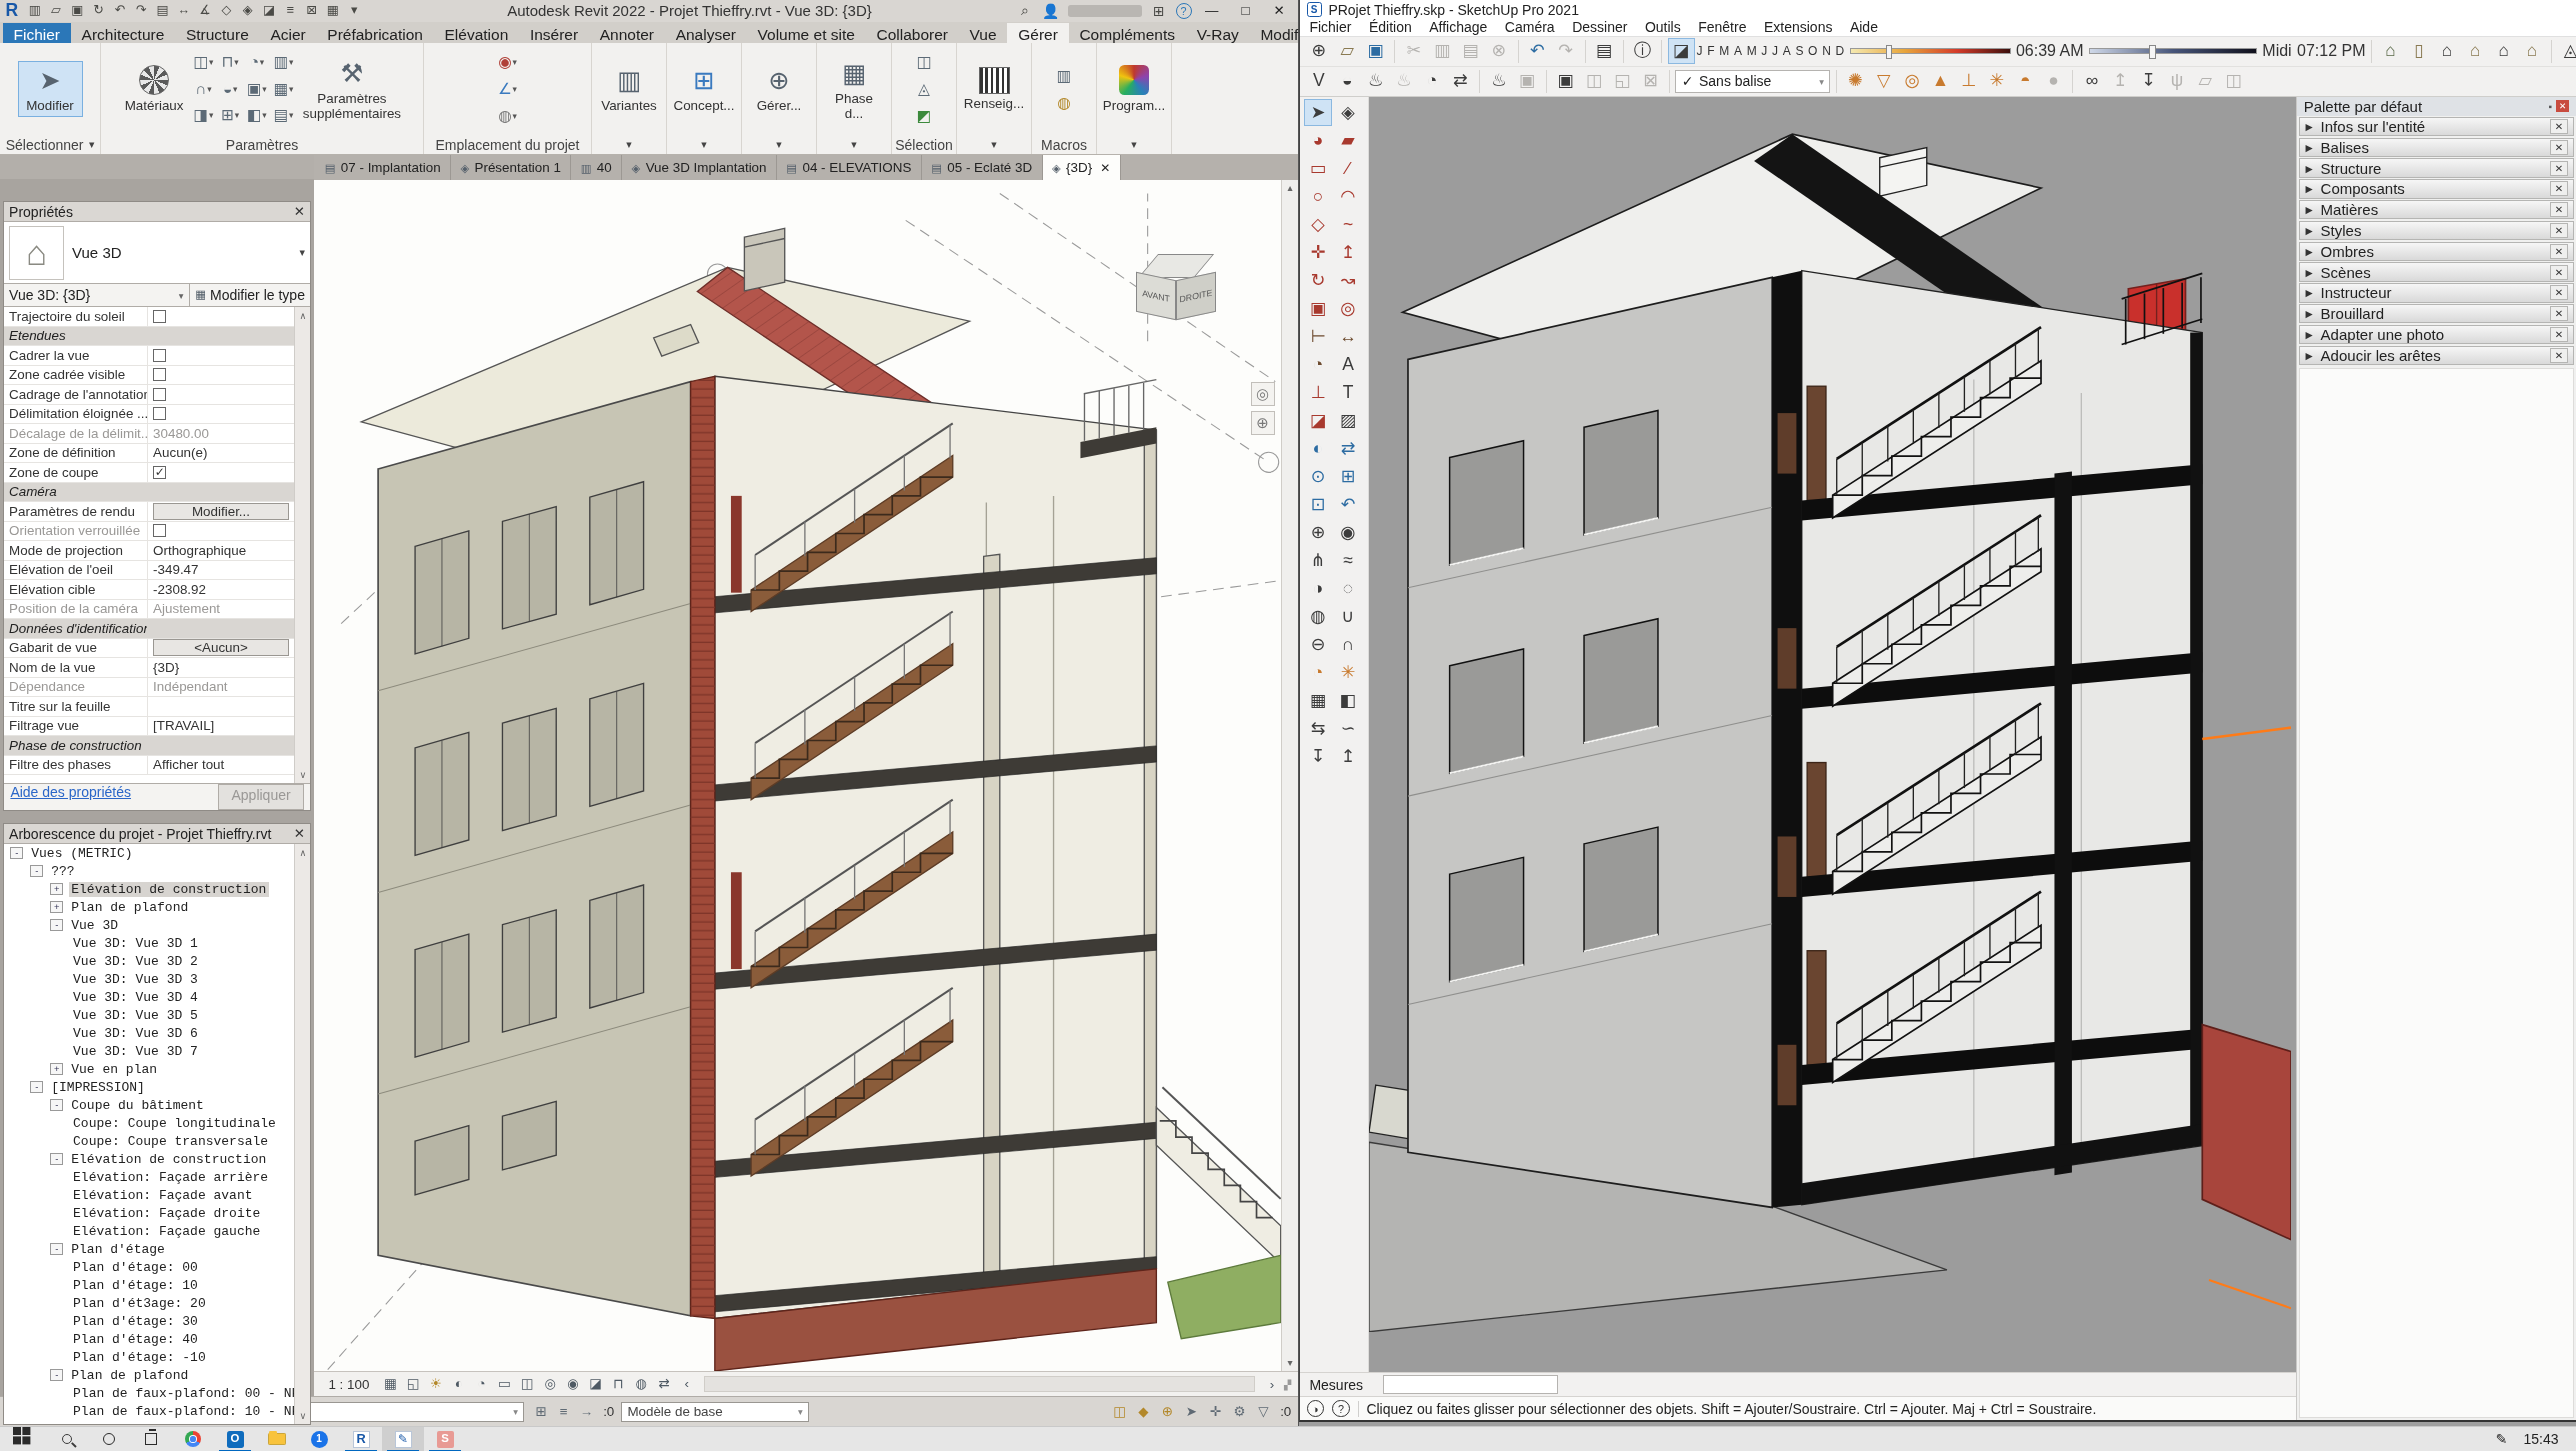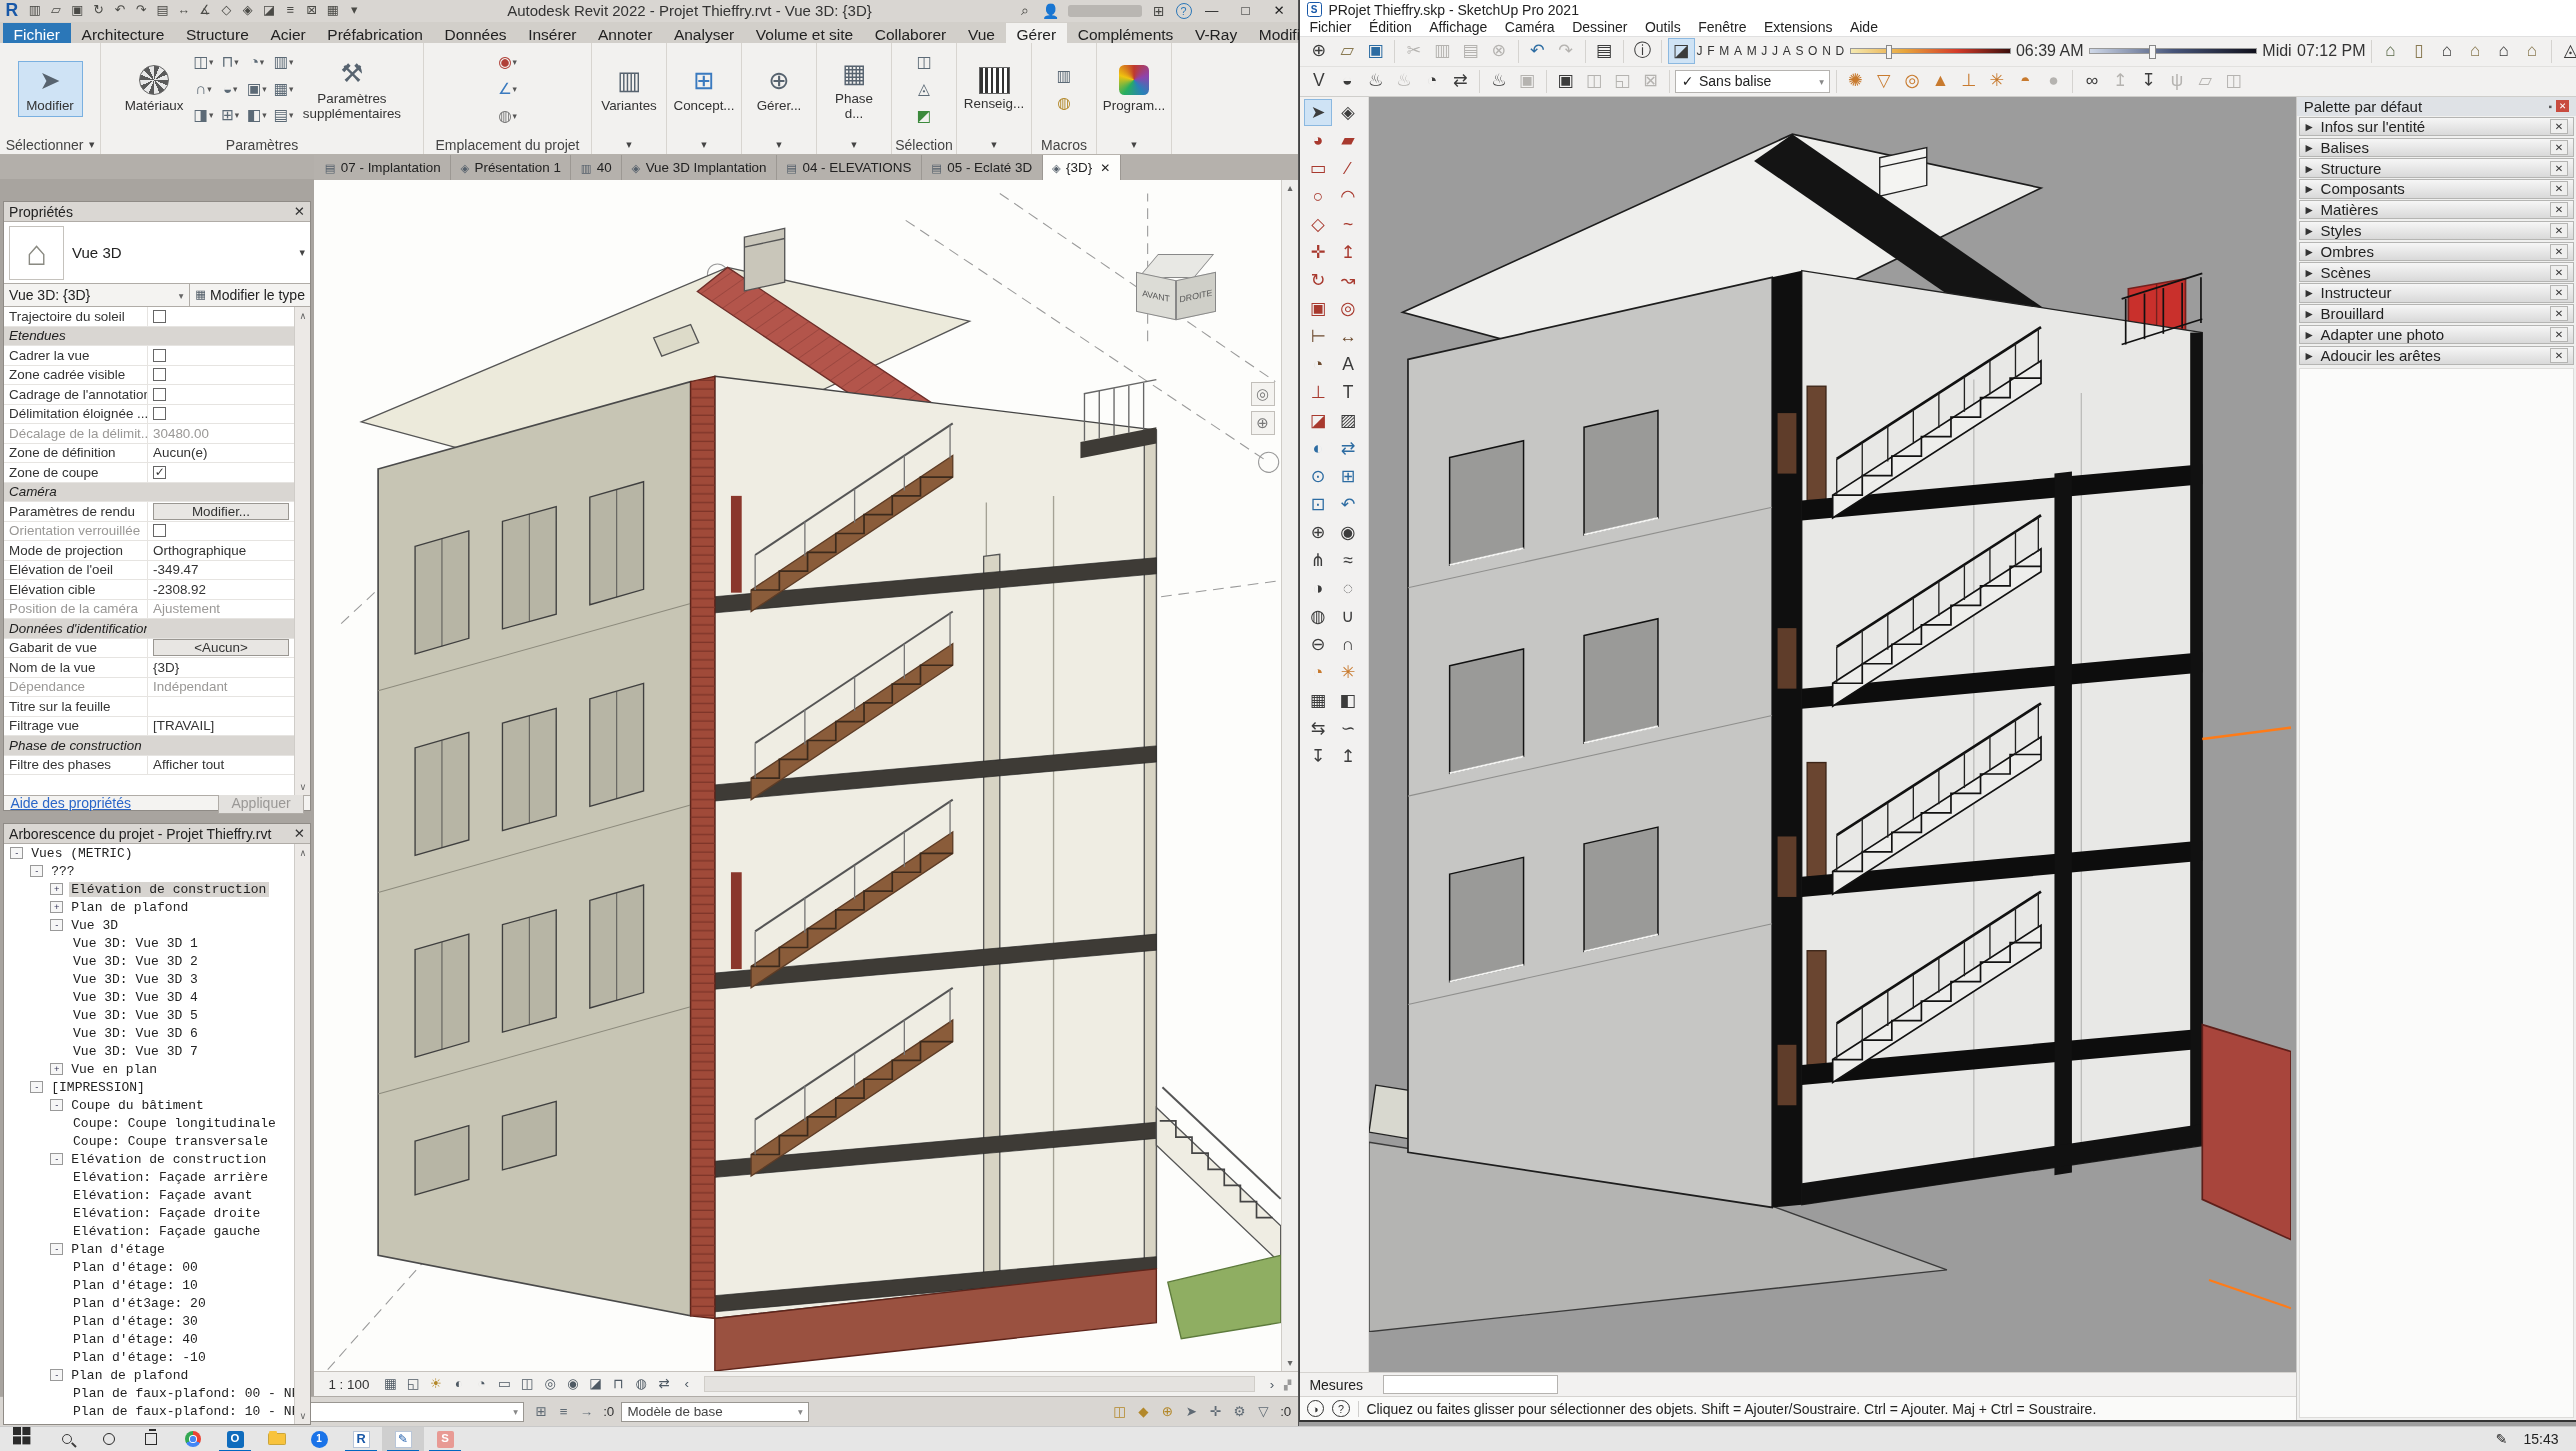--- a/index.html
+++ b/index.html
@@ -56,21 +56,21 @@
   .prow .val{flex:1;border-left:0.7px solid #e6e4e1;padding-left:5.4px;height:100%;display:flex;align-items:center;white-space:nowrap;overflow:hidden;}
   .prow.k-section{background:#d9d6d2;color:#222;font-style:italic;}
   .prow.k-section .val{border-left:none;}
   .prow .cb{display:none;width:12.8px;height:12.8px;border:1.3px solid #666;background:#fff;position:relative;}
   .prow.k-checkbox .cb{display:inline-block;}
   .prow.k-checked .cb{display:inline-block;}
   .prow.k-checked .cb::after{content:"✓";position:absolute;left:0.7px;top:-2px;font-size:12px;color:#333;}
   .prow.k-button .valtext{flex:1;border:0.7px solid #9a9792;background:#e8e6e3;text-align:left;justify-content:center;display:flex;margin:1.3px 5.4px 1.3px 0;line-height:15.5px;height:17px;}
   .prow.gray .lbl,.prow.gray .valtext{color:#9a9896;}
   .pscroll{position:absolute;right:0;top:0;bottom:0;width:16px;background:#ece9e6;border-left:0.7px solid #cfccc8;display:flex;flex-direction:column;justify-content:space-between;align-items:center;font-size:9.4px;color:#666;padding:2.7px 0;}
-  .props-foot{height:15px;display:flex;align-items:center;padding:0 6.7px;background:#f4f3f1;border-top:0.7px solid #b0aca7;flex:0 0 auto;}
+  .props-foot{height:27px;display:flex;padding:0 6.7px;background:#f4f3f1;border-top:0.7px solid #b0aca7;flex:0 0 auto;}
   .plink{color:#2a66c8;text-decoration:underline;font-size:14px;}
   .applybtn{margin-left:auto;border:0.7px solid #b0aca7;background:#e3e1de;color:#9a9896;font-size:14px;padding:2px 12px;}
   .treewrap{flex:1;background:#fff;overflow:hidden;position:relative;}
   .trow{display:flex;align-items:center;height:18px;font-size:13px;color:#222;padding-left:calc(6.7px + var(--ind,0)*20px);white-space:nowrap;}
   .trow .exp{width:12.8px;height:12.8px;border:0.7px solid #999;background:#f6f6f6;font-size:9.4px;color:#335;display:none;align-items:center;justify-content:center;margin-right:5.4px;flex:0 0 auto;line-height:1;}
   .trow.show .exp{display:flex;}
   .trow.sel .tlabel{background:#d7d4d0;}
   .tlabel{padding:0 2.7px;font-family:Liberation Mono, monospace;}
   
   .rv-main{flex:1;display:flex;flex-direction:column;min-width:0;}
@@ -242,21 +242,21 @@
       </span>
     </div>
 
     <div class="rv-tabs">
 
     <span class="rv-tab file"><span>Fichier</span></span>
         <span class="rv-tab"><span>Architecture</span></span>
         <span class="rv-tab"><span>Structure</span></span>
         <span class="rv-tab"><span>Acier</span></span>
         <span class="rv-tab"><span>Préfabrication</span></span>
-        <span class="rv-tab"><span>Données</span></span>
+        <span class="rv-tab"><span>Elévation</span></span>
         <span class="rv-tab"><span>Insérer</span></span>
         <span class="rv-tab"><span>Annoter</span></span>
         <span class="rv-tab"><span>Analyser</span></span>
         <span class="rv-tab"><span>Volume et site</span></span>
         <span class="rv-tab"><span>Collaborer</span></span>
         <span class="rv-tab"><span>Vue</span></span>
         <span class="rv-tab active"><span>Gérer</span></span>
         <span class="rv-tab"><span>Compléments</span></span>
         <span class="rv-tab"><span>V-Ray</span></span>
         <span class="rv-tab"><span>Modifier</span></span>

